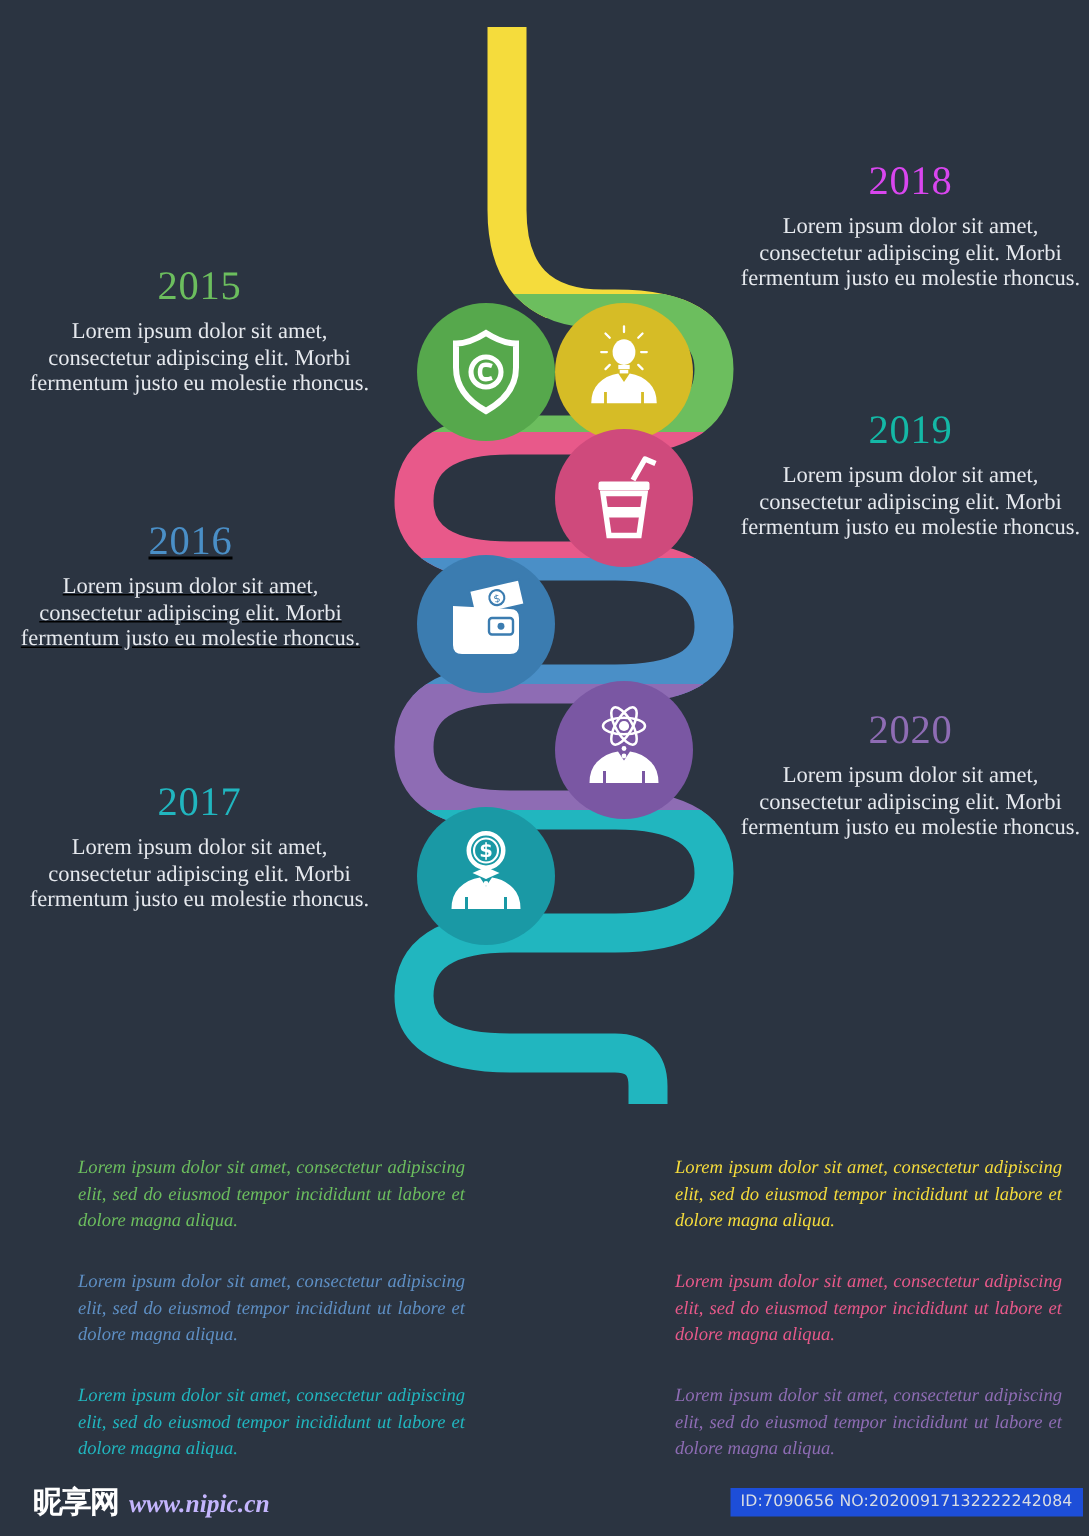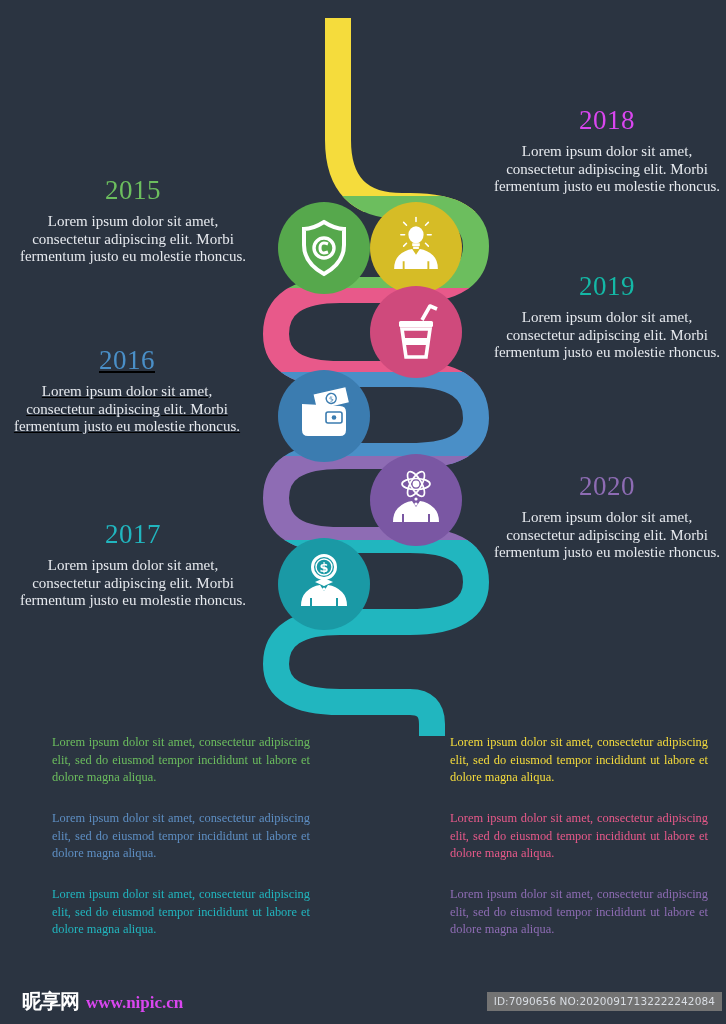--- a/index.html
+++ b/index.html
@@ -53,23 +53,24 @@
   .ms-2016 { left: 12px;  top: 344px; text-decoration: underline; }
   .ms-2017 { left: 18px;  top: 518px; }
   .ms-2018 { left: 492px; top: 104px; }
   .ms-2019 { left: 492px; top: 270px; }
   .ms-2020 { left: 492px; top: 434px; }
 
   
   #notes {
     position: absolute;
     left: 0;
-    top: 724px;
+    top: 760px;
     width: 726px;
     height: 230px;
+    font-style: italic;
   }
   .note {
     position: absolute;
     width: 258px;
     font-size: 12.4px;
     line-height: 17.6px;
     text-align: justify;
     text-align-last: left;
   }
   .note-col-l { left: 52px; }
@@ -98,28 +99,29 @@
   #footer-logo {
     font-family: "DejaVu Sans", sans-serif;
     font-size: 20px;
     font-weight: bold;
     color: #ffffff;
     letter-spacing: -1px;
   }
   #footer-url {
     font-family: "Liberation Serif", serif;
     font-size: 17px;
+    font-style: italic;
     font-weight: bold;
-    color: #d946ef;
+    color: #c4b5fd;
   }
   #footer-id {
     position: absolute;
     right: 4px;
     top: 10px;
-    background: #737373;
+    background: #1d4ed8;
     color: #d9dde3;
     font-family: "DejaVu Sans", sans-serif;
     font-size: 10.5px;
     padding: 3px 7px 4px 7px;
     letter-spacing: 0.1px;
   }
 </style>
 </head>
 <body style="background: rgb(43, 52, 65);">
 

